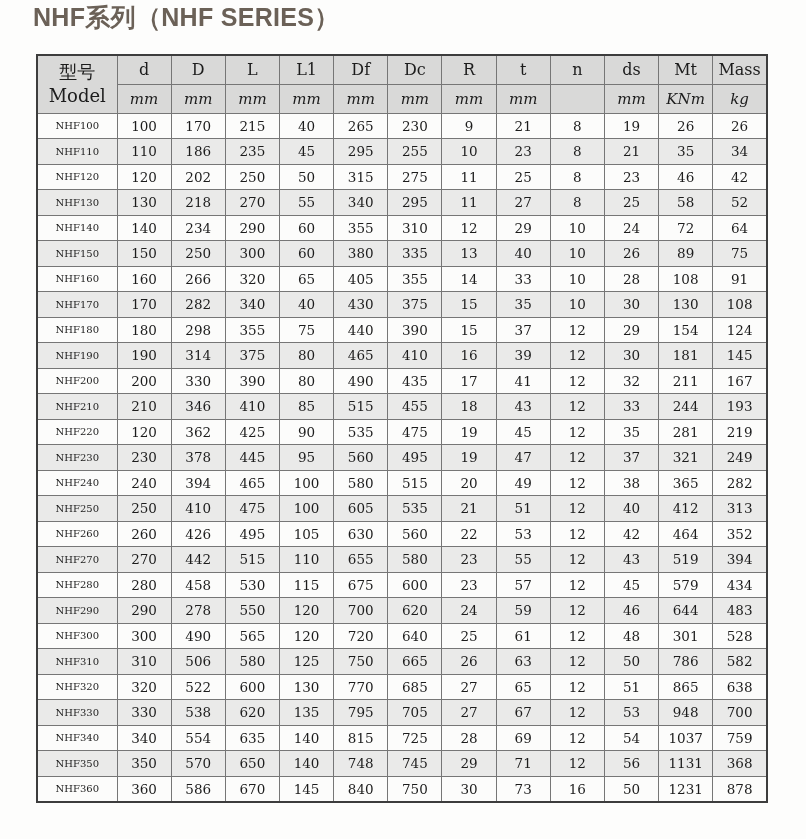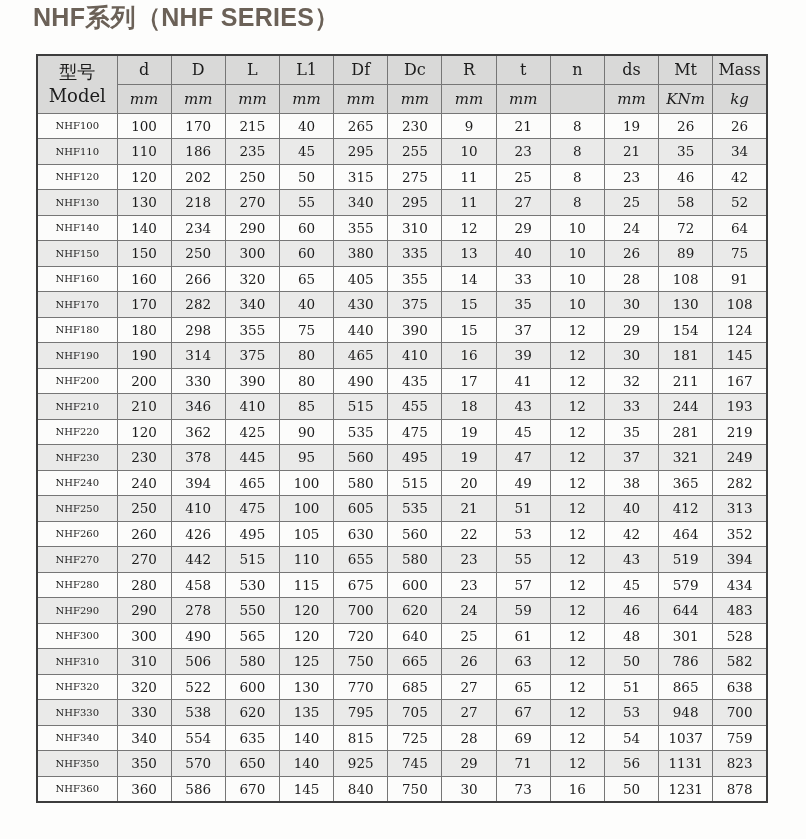--- a/index.html
+++ b/index.html
@@ -489,28 +489,28 @@
         <td>54</td>
         <td>1037</td>
         <td>759</td>
       </tr>
       <tr>
         <td class="model-cell">NHF350</td>
         <td>350</td>
         <td>570</td>
         <td>650</td>
         <td>140</td>
-        <td>925</td>
+        <td>748</td>
         <td>745</td>
         <td>29</td>
         <td>71</td>
         <td>12</td>
         <td>56</td>
         <td>1131</td>
-        <td>823</td>
+        <td>368</td>
       </tr>
       <tr>
         <td class="model-cell">NHF360</td>
         <td>360</td>
         <td>586</td>
         <td>670</td>
         <td>145</td>
         <td>840</td>
         <td>750</td>
         <td>30</td>

